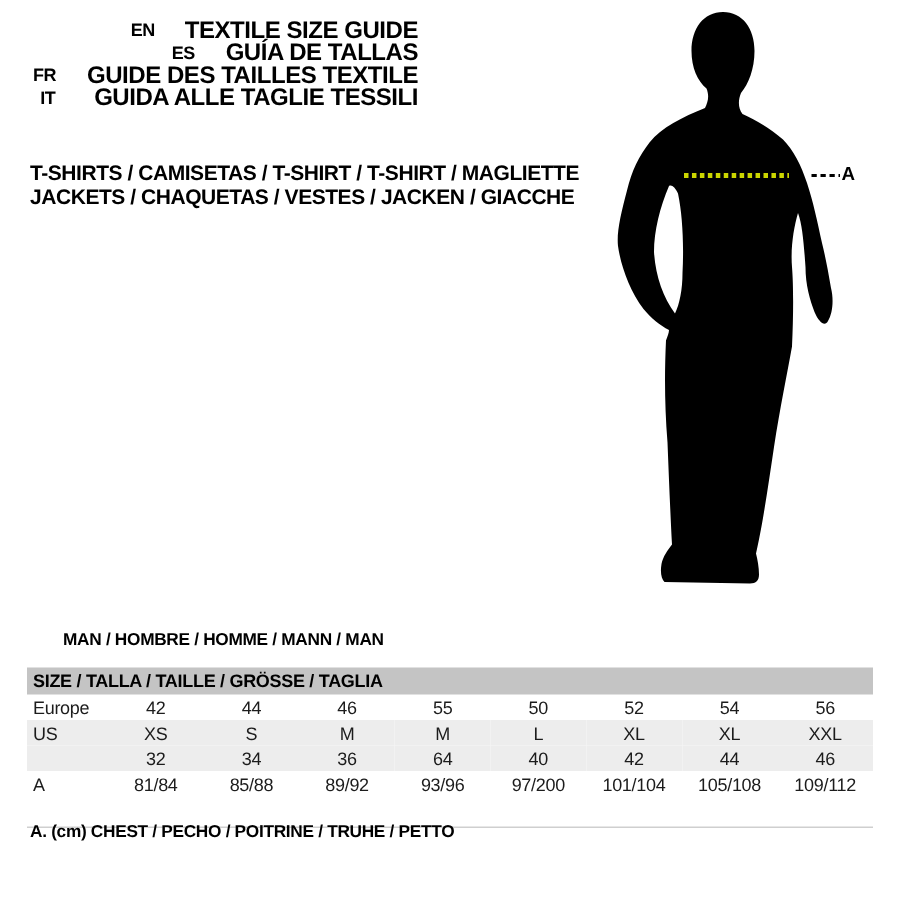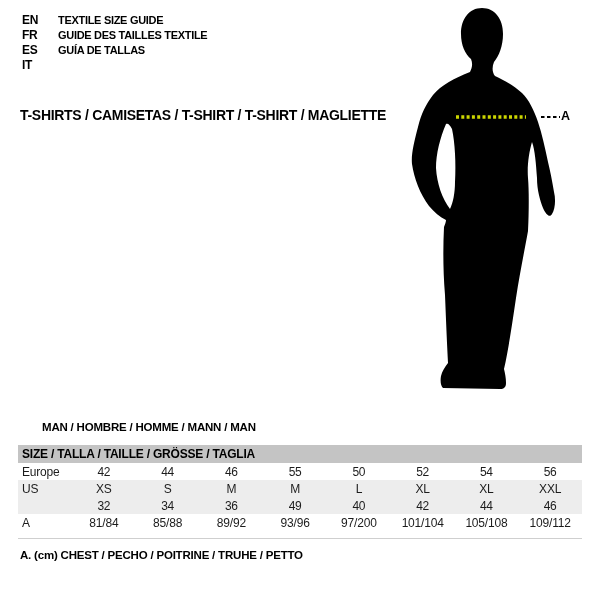--- a/index.html
+++ b/index.html
@@ -3,37 +3,37 @@
 <meta charset="utf-8">
 <style>
   * { margin:0; padding:0; box-sizing:border-box; }
   html,body { width:600px; height:600px; background:#ffffff; }
   body { font-family:"Liberation Sans", sans-serif; color:#000; }
   .canvas { position:relative; width:600px; height:600px; background:#fff; overflow:hidden; }
   .abs { position:absolute; }
 
   
   .lang-block { left:22px; top:13px; }
-  .lang-row { display:flex; height:15px; line-height:15px; }
+  .lang-row { display:flex; height:15px; line-height:15px;justify-content:flex-end; }
   .lang-code { width:36px; font-size:12px; font-weight:700; letter-spacing:-0.3px; }
-  .lang-label { font-size:11px; font-weight:700; letter-spacing:-0.3px; white-space:nowrap; }
+  .lang-label { font-size:16px; font-weight:700; letter-spacing:-0.3px; white-space:nowrap; }
 
   
   .garment-block { left:20px; top:108px; }
   .garment-line { font-size:14px; font-weight:700; letter-spacing:-0.3px; height:15.5px; line-height:15.5px; white-space:nowrap; }
 
   
   .figure-svg { left:0; top:0; width:600px; height:600px; pointer-events:none; }
   .measure-label { left:561px; top:109px; font-size:12.5px; font-weight:700; }
 
   
   .section-title { left:18px; top:421px; font-size:11.5px; font-weight:700; letter-spacing:-0.2px;padding-left:24px; }
 
   
-  .size-table-wrap { left:18px; top:445px; width:564px; border-bottom:1px solid #cfcfcf; padding-bottom:7px; }
+  .size-table-wrap { left:18px; top:445px; width:564px; border-bottom:1px solid #cfcfcf; padding-bottom:20px; }
   table { width:100%; border-collapse:collapse; table-layout:fixed; }
   th { background:#c4c4c4; text-align:left; font-size:12px; font-weight:700; letter-spacing:-0.2px;
        height:18px; padding:0 0 0 4px; }
   td { text-align:center; font-size:12px; font-weight:400; letter-spacing:-0.2px; height:17px; padding:0; color:#1c1c1c;margin-top:16px; }
   td.lbl { text-align:left; padding-left:4px; }
   tr.row-band td { background:#ededed; }
 
   
   .footnote { left:20px; top:549px; font-size:11.5px; font-weight:700; letter-spacing:-0.2px; white-space:nowrap; }
 </style>
@@ -41,34 +41,36 @@
 <body>
 
 <div class="canvas">
 
   <div class="abs lang-block">
     <div class="lang-row">
       <span class="lang-code">EN</span>
       <span class="lang-label">TEXTILE SIZE GUIDE</span>
     </div>
     <div class="lang-row">
+      <span class="lang-code">ES</span>
+      <span class="lang-label">GUÍA DE TALLAS</span>
+    </div>
+    <div class="lang-row">
       <span class="lang-code">FR</span>
       <span class="lang-label">GUIDE DES TAILLES TEXTILE</span>
     </div>
     <div class="lang-row">
-      <span class="lang-code">ES</span>
-      <span class="lang-label">GUÍA DE TALLAS</span>
-    </div>
-    <div class="lang-row">
       <span class="lang-code">IT</span>
+      <span class="lang-label">GUIDA ALLE TAGLIE TESSILI</span>
     </div>
   </div>
 
   <div class="abs garment-block">
     <div class="garment-line">T-SHIRTS / CAMISETAS / T-SHIRT / T-SHIRT / MAGLIETTE</div>
+    <div class="garment-line">JACKETS / CHAQUETAS / VESTES / JACKEN / GIACCHE</div>
   </div>
 
   <svg class="abs figure-svg" viewBox="0 0 600 600" width="600" height="600" xmlns="http://www.w3.org/2000/svg">
     <path fill="#000" d="M 482 8
          C 469 8 461 19 461 34
          C 461 45 465 54 471 59
          C 473 64 472 68 470 72
          C 455 78 441 85 433 95
          C 426 104 421 114 418 127
          C 414 142 411 155 412 164
@@ -144,21 +146,21 @@
           <td>L</td>
           <td>XL</td>
           <td>XL</td>
           <td>XXL</td>
         </tr>
         <tr class="row-band">
           <td class="lbl"></td>
           <td>32</td>
           <td>34</td>
           <td>36</td>
-          <td>49</td>
+          <td>64</td>
           <td>40</td>
           <td>42</td>
           <td>44</td>
           <td>46</td>
         </tr>
         <tr>
           <td class="lbl">A</td>
           <td>81/84</td>
           <td>85/88</td>
           <td>89/92</td>

